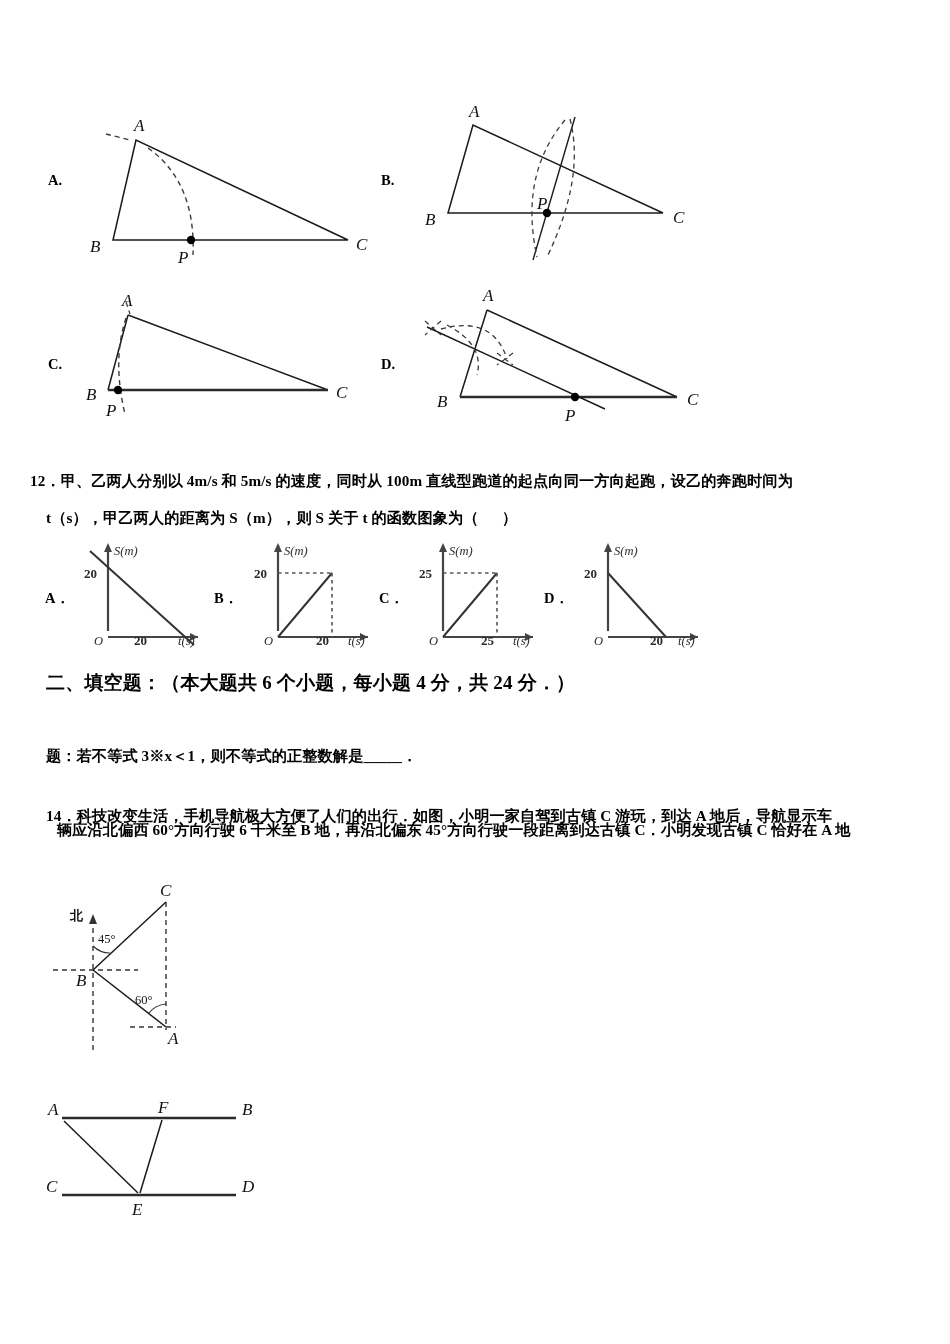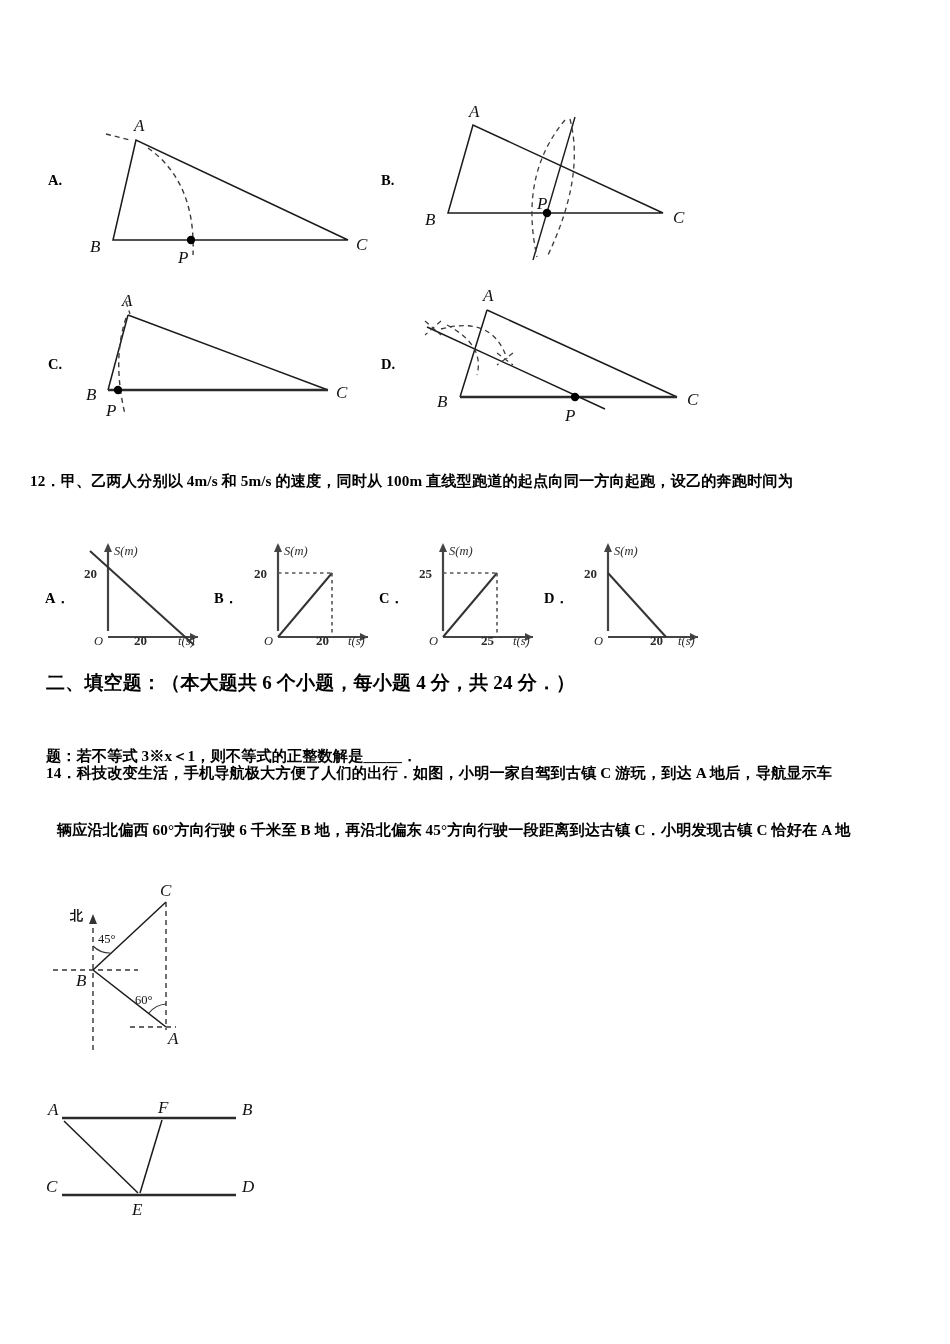--- a/index.html
+++ b/index.html
@@ -156,20 +156,21 @@
       <path class="dash" style="stroke-width:1.2" d="M 82 68 L 98 80 M 98 68 L 82 80"></path>
       <circle class="dot" cx="160" cy="112" r="4.2"></circle>
       <text class="glabel" x="68" y="16">A</text>
       <text class="glabel" x="22" y="122">B</text>
       <text class="glabel" x="272" y="120">C</text>
       <text class="glabel" x="150" y="136">P</text>
     </svg>
   </div>
 
   <div class="qtext" style="left:30px; top:462px; width:865px;">12．甲、乙两人分别以 4m/s 和 5m/s 的速度，同时从 100m 直线型跑道的起点向同一方向起跑，设乙的奔跑时间为</div>
+  <div class="qtext" style="left:46px; top:499px; width:865px;">t（s），甲乙两人的距离为 S（m），则 S 关于 t 的函数图象为（      ）</div>
 
   <div class="optlabel" style="left:45px; top:589px;">A．</div>
   <div class="fig" style="left:66px; top:533px;">
     <svg width="150" height="112" viewBox="0 0 150 112">
 
       <path class="solid" style="stroke-width:2.2;stroke:#444" d="M 42 104 L 132 104"></path>
       <path class="solid" style="stroke-width:2.2;stroke:#444" d="M 42 98 L 42 12"></path>
       <path style="fill:#444" d="M 132 104 L 124 100 L 124 108 Z"></path>
       <path style="fill:#444" d="M 42 10 L 38 19 L 46 19 Z"></path>
 
@@ -231,21 +232,21 @@
       <text class="axnum" x="18" y="45">20</text>
       <text class="axnum" x="84" y="112">20</text>
       <text class="axlabel" x="28" y="112">O</text>
     </svg>
   </div>
 
   <div class="section-head" style="left:46px; top:670px;">二、填空题：（本大题共 6 个小题，每小题 4 分，共 24 分．）</div>
 
   <div class="qtext" style="left:46px; top:737px; width:872px;">题：若不等式 3※x＜1，则不等式的正整数解是_____．</div>
 
-  <div class="qtext" style="left:46px; top:754px; width:872px;">14．科技改变生活，手机导航极大方便了人们的出行．如图，小明一家自驾到古镇 C 游玩，到达 A 地后，导航显示车</div>
+  <div class="qtext" style="left:46px; top:797px; width:872px;">14．科技改变生活，手机导航极大方便了人们的出行．如图，小明一家自驾到古镇 C 游玩，到达 A 地后，导航显示车</div>
   <div class="qtext" style="left:57px; top:811px; width:872px;">辆应沿北偏西 60°方向行驶 6 千米至 B 地，再沿北偏东 45°方向行驶一段距离到达古镇 C．小明发现古镇 C 恰好在 A 地</div>
 
   <div class="fig" style="left:48px; top:880px;">
     <svg width="190" height="170" viewBox="0 0 190 170">
 
       <path class="dash" style="stroke-width:1.4;stroke:#333" d="M 45 170 L 45 38"></path>
       <path style="fill:#333" d="M 45 34 L 41 44 L 49 44 Z"></path>
 
       <path class="dash" style="stroke-width:1.4;stroke:#333" d="M 5 90 L 90 90"></path>
 

